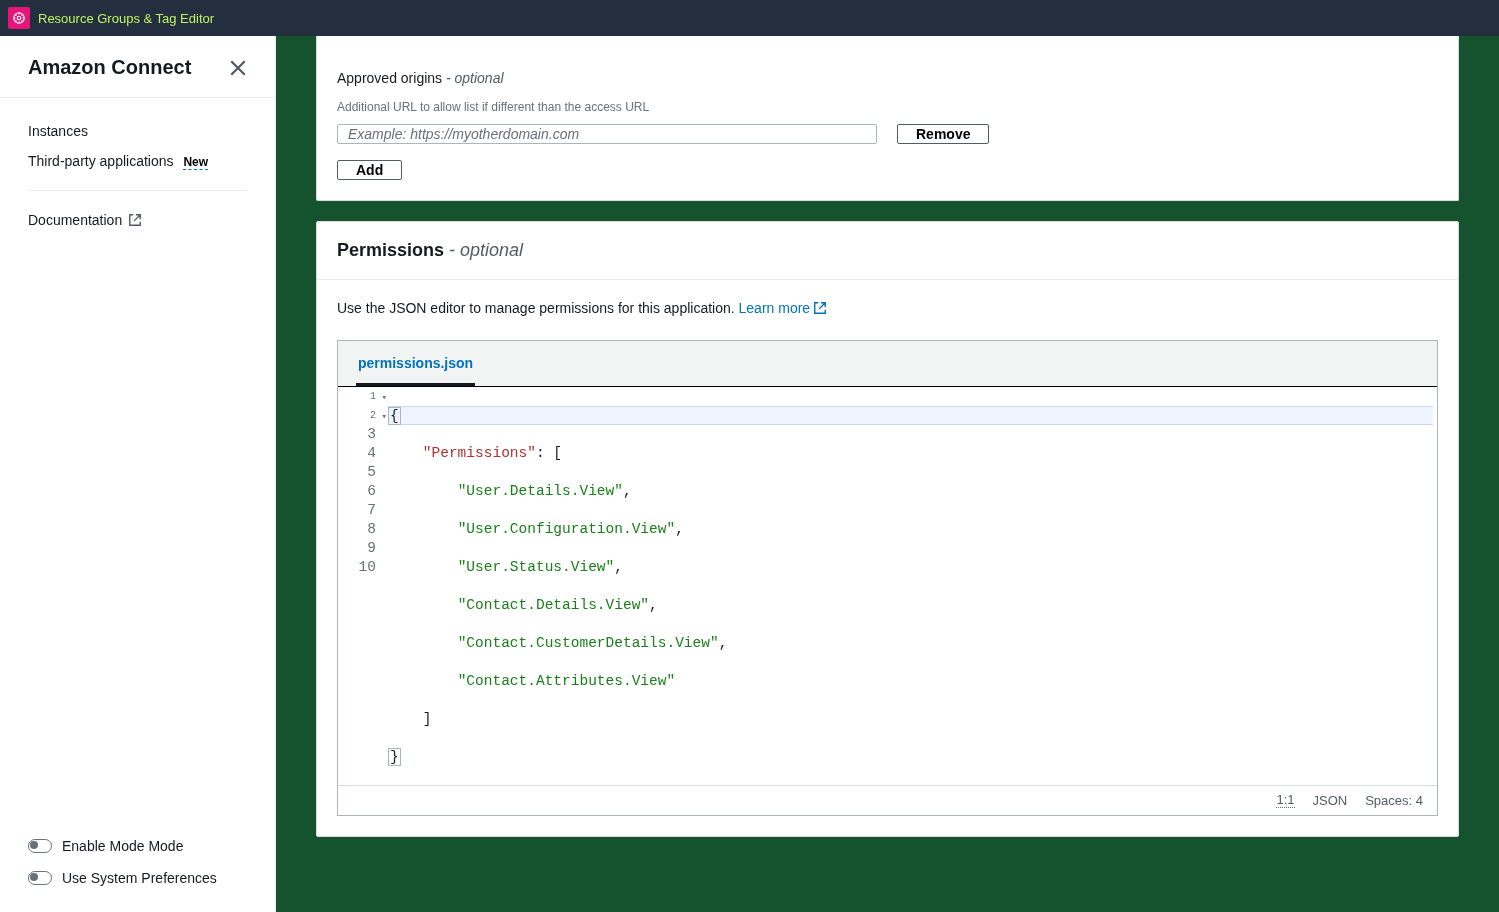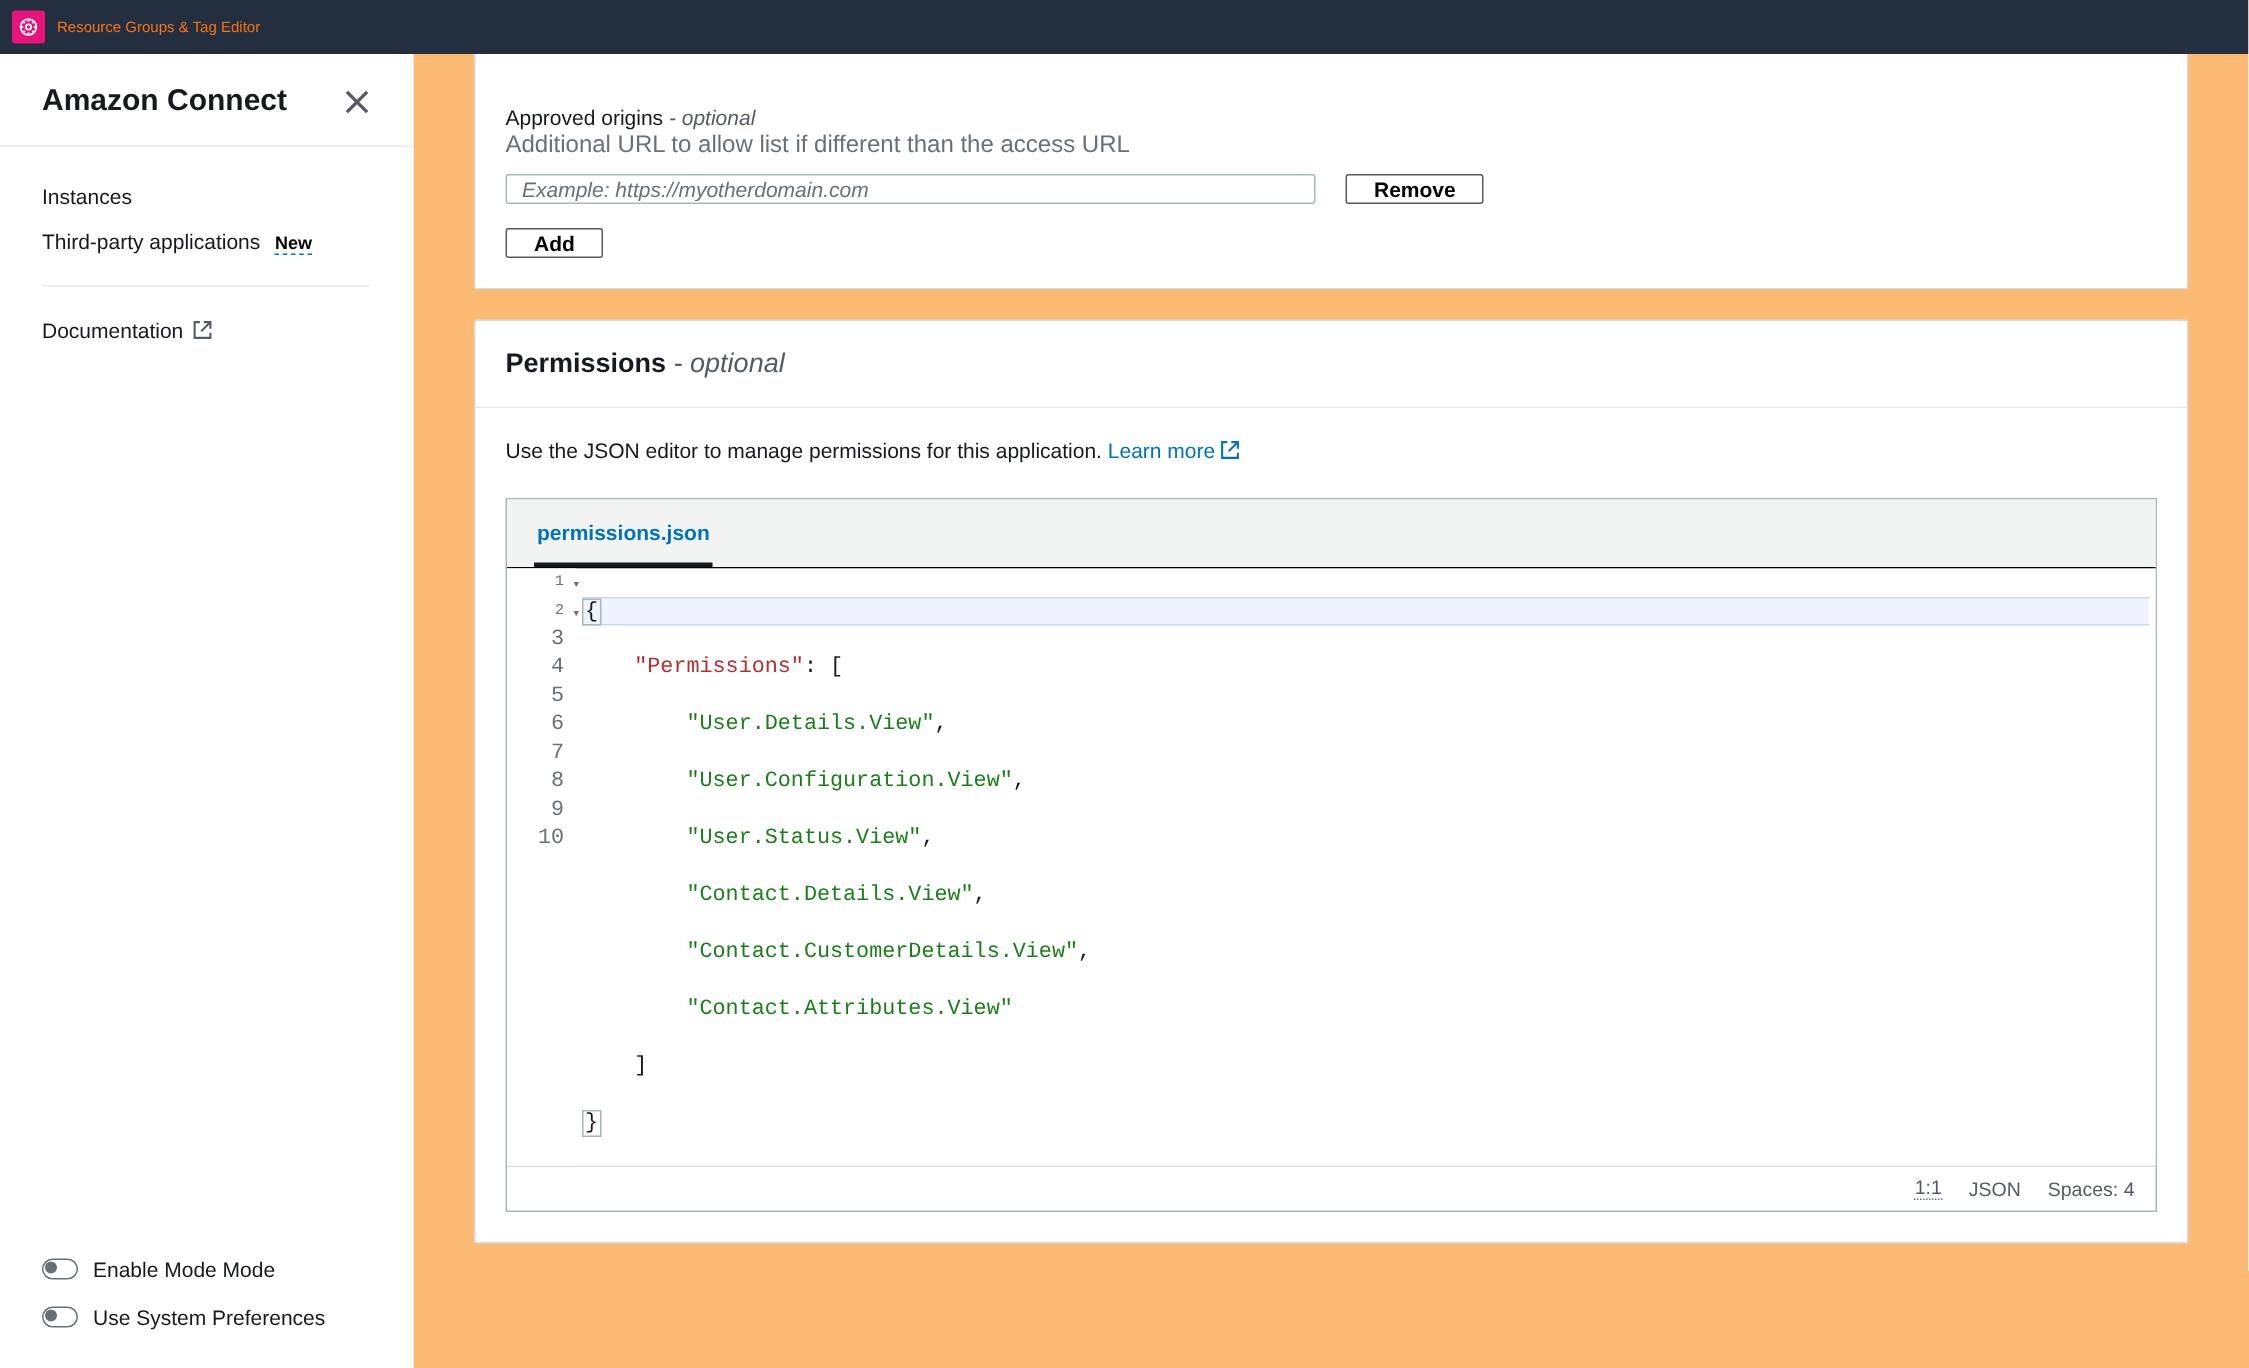--- a/index.html
+++ b/index.html
@@ -9,26 +9,26 @@
     color: #16191f;
     background: #fff;
     width: 1499px;
     height: 912px;
     overflow: hidden;
   }
 
   
   .topbar {
     background: #232f3e;
-    color: #f97316;
+    color: #bef264;
     height: 36px;
     display: flex;
     align-items: center;
     padding: 0 8px;
-    font-size: 10px;
+    font-size: 13px;
   }
   .topbar .service-icon {
     width: 22px; height: 22px;
     background: #e7157b;
     display: flex; align-items: center; justify-content: center;
     margin-right: 8px;
     border-radius: 2px;
   }
   .topbar .service-icon svg { width: 14px; height: 14px; }
 
@@ -76,38 +76,38 @@
   }
   .toggle::after {
     content: ""; position: absolute; left: 1px; top: 1px;
     width: 8px; height: 8px; border-radius: 50%;
     background: #687078;
   }
 
   
   .content {
     flex: 1;
-    background: #fdba74;
+    background: #14532d;
     padding: 0 40px 40px 40px;
     overflow-y: auto;
   }
 
   .panel {
     background: #fff;
     border: 1px solid #d5dbdb;
     border-radius: 2px;
     margin-bottom: 20px;
   }
   .panel-body { padding: 20px; }
 
   
   .origins-panel { margin-top: 0; border-top: none; border-radius: 0 0 2px 2px; padding-top: 14px;}
   .field-title { font-size: 14px; color: #16191f; }
   .field-title .optional { font-style: italic; font-weight: 400; color: #545b64; }
-  .field-desc { font-size: 16px; color: #687078; margin-top: 2px; margin-bottom: 10px; }
+  .field-desc { font-size: 12px; color: #687078; margin-top: 14px; margin-bottom: 10px; }
 
   .input-row { display: flex; gap: 20px; align-items: center; margin-bottom: 16px; }
   .text-input {
     width: 540px; height: 20px;
     border: 1px solid #aab7b8; border-radius: 2px;
     padding: 0 10px; font-size: 14px;
     font-style: italic; color: #687078;
     background: #fff;
   }
   .text-input::placeholder { color: #687078; font-style: italic; }

